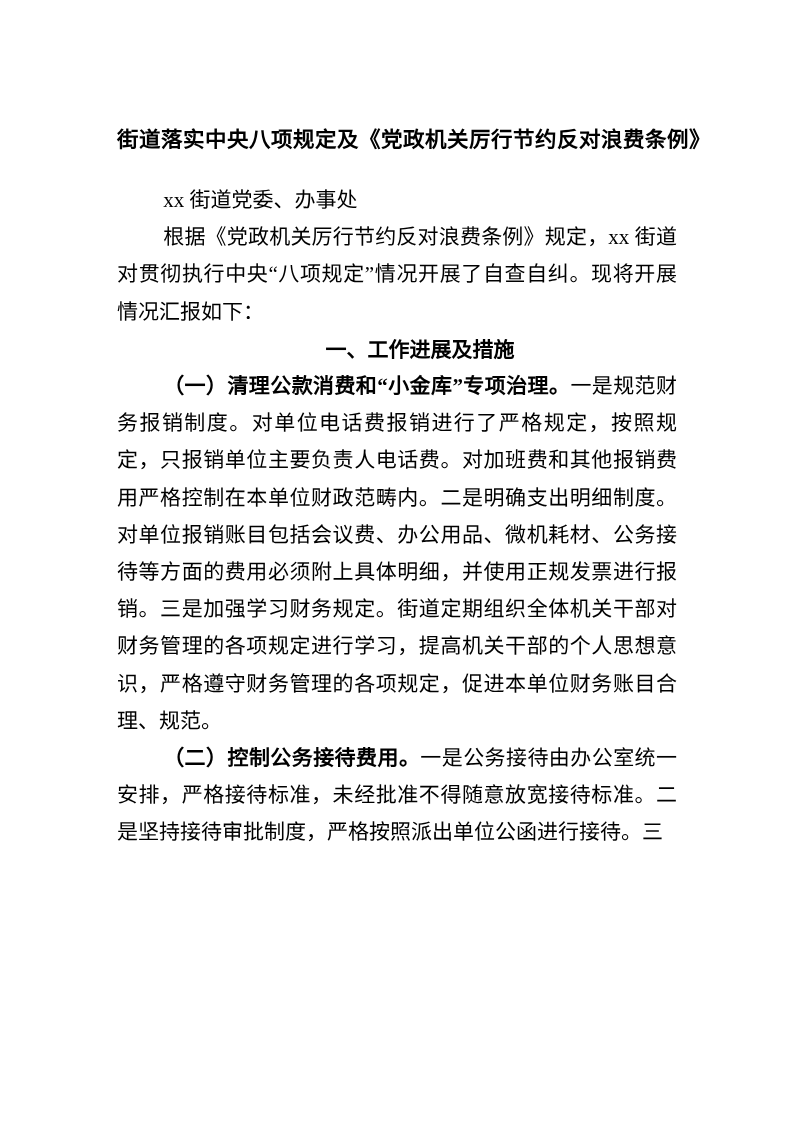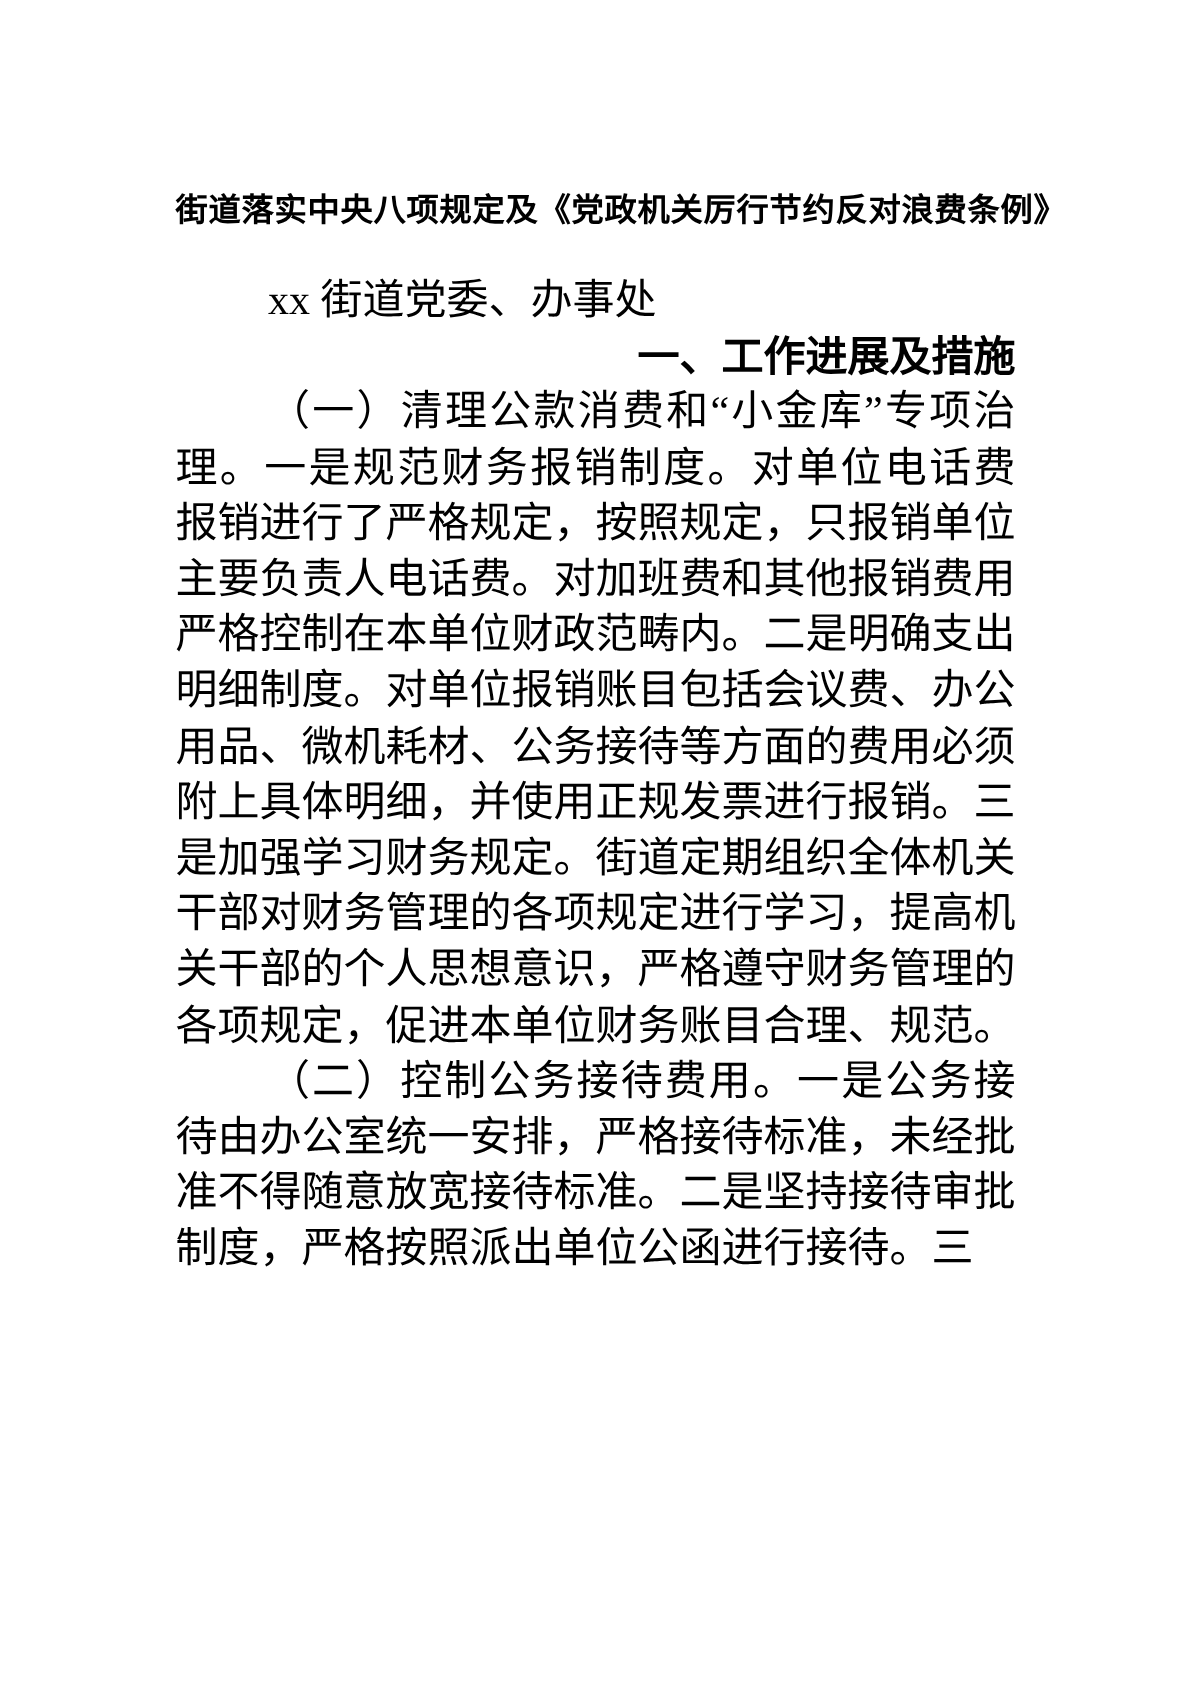--- a/index.html
+++ b/index.html
@@ -24,48 +24,49 @@
     font-weight: bold;
     font-size: 21.5px;
     line-height: 44px;
     text-align: center;
     letter-spacing: 0.5px;
     white-space: nowrap;
   }
   .doc-body {
     margin-top: 20px;
     font-family: "Liberation Serif", "DejaVu Serif", serif;
-    font-size: 28px;
+    font-size: 21px;
     line-height: 37.2px;
     text-align: justify;
     text-justify: inter-ideograph;
   }
   .doc-body p {
     margin: 0;
     padding: 0;
     text-indent: 2.2em;
   }
   .doc-body p.heading {
     font-family: "Liberation Sans", sans-serif;
     font-weight: bold;
-    text-align: right;
+    text-align: center;
   }
   .doc-body .lead {
-    font-weight: normal;
+    font-weight: bold;
   }
 </style>
 </head>
 <body>
 
 <div class="page">
   <div class="content">
     <div class="doc-title">
       <div>街道落实中央八项规定及《党政机关厉行节约反对浪费条例》</div>
     </div>
     <div class="doc-body">
 
     <p class="plain">xx 街道党委、办事处</p>
+        <p class="plain">根据《党政机关厉行节约反对浪费条例》规定，xx 街道对贯彻执行中央“八项规定”情况开展了自查自纠。现将开展情况汇报如下：</p>
         <p class="heading">一、工作进展及措施</p>
         <p class="plain"><span class="lead">（一）清理公款消费和“小金库”专项治理。</span>一是规范财务报销制度。对单位电话费报销进行了严格规定，按照规定，只报销单位主要负责人电话费。对加班费和其他报销费用严格控制在本单位财政范畴内。二是明确支出明细制度。对单位报销账目包括会议费、办公用品、微机耗材、公务接待等方面的费用必须附上具体明细，并使用正规发票进行报销。三是加强学习财务规定。街道定期组织全体机关干部对财务管理的各项规定进行学习，提高机关干部的个人思想意识，严格遵守财务管理的各项规定，促进本单位财务账目合理、规范。</p>
         <p class="plain"><span class="lead">（二）控制公务接待费用。</span>一是公务接待由办公室统一安排，严格接待标准，未经批准不得随意放宽接待标准。二是坚持接待审批制度，严格按照派出单位公函进行接待。三</p>
       </div>
   </div>
 </div>
 
 </body></html>

